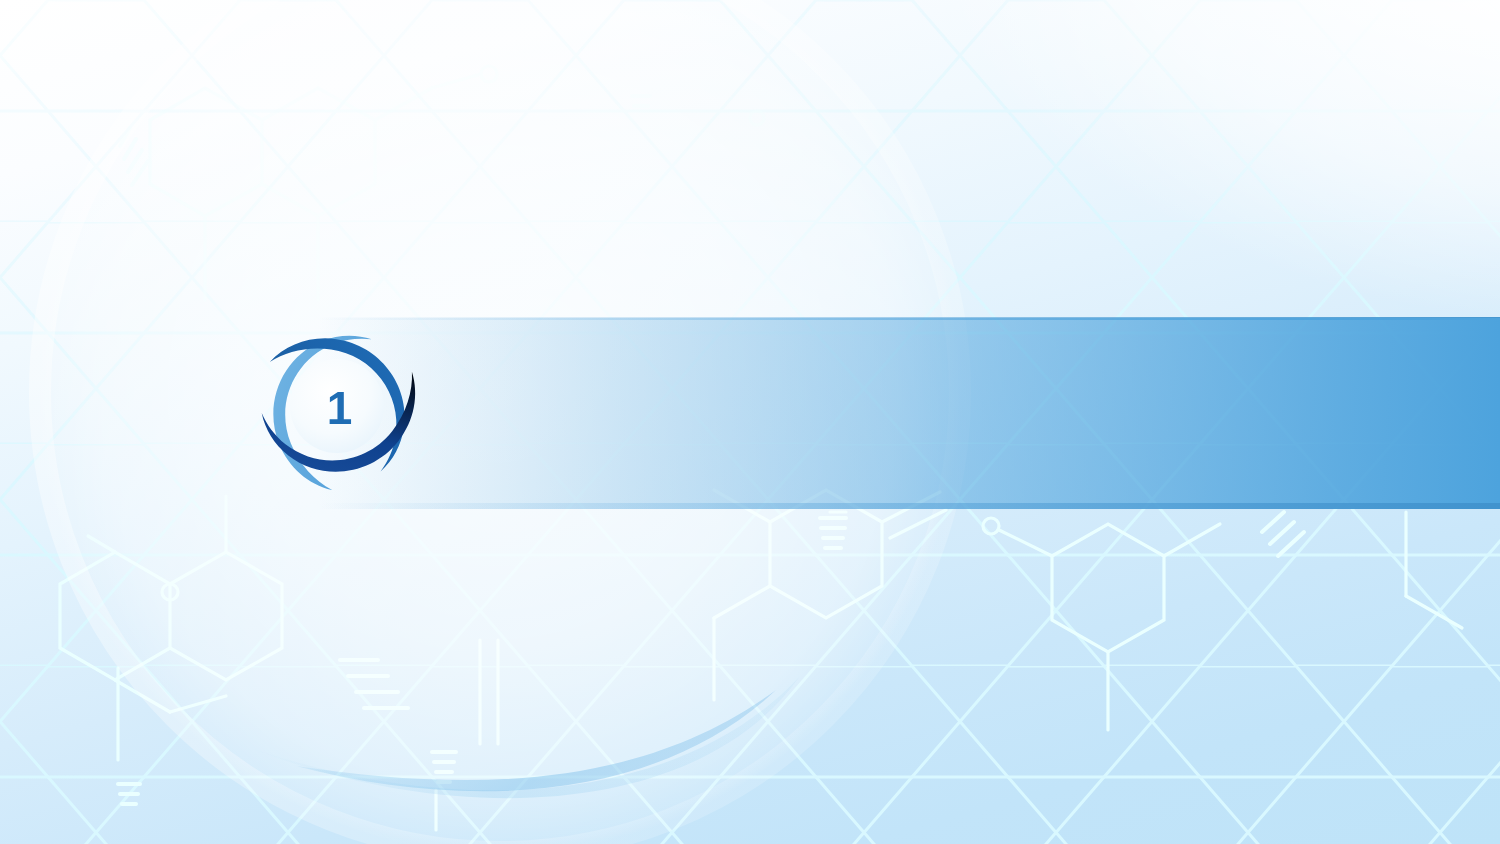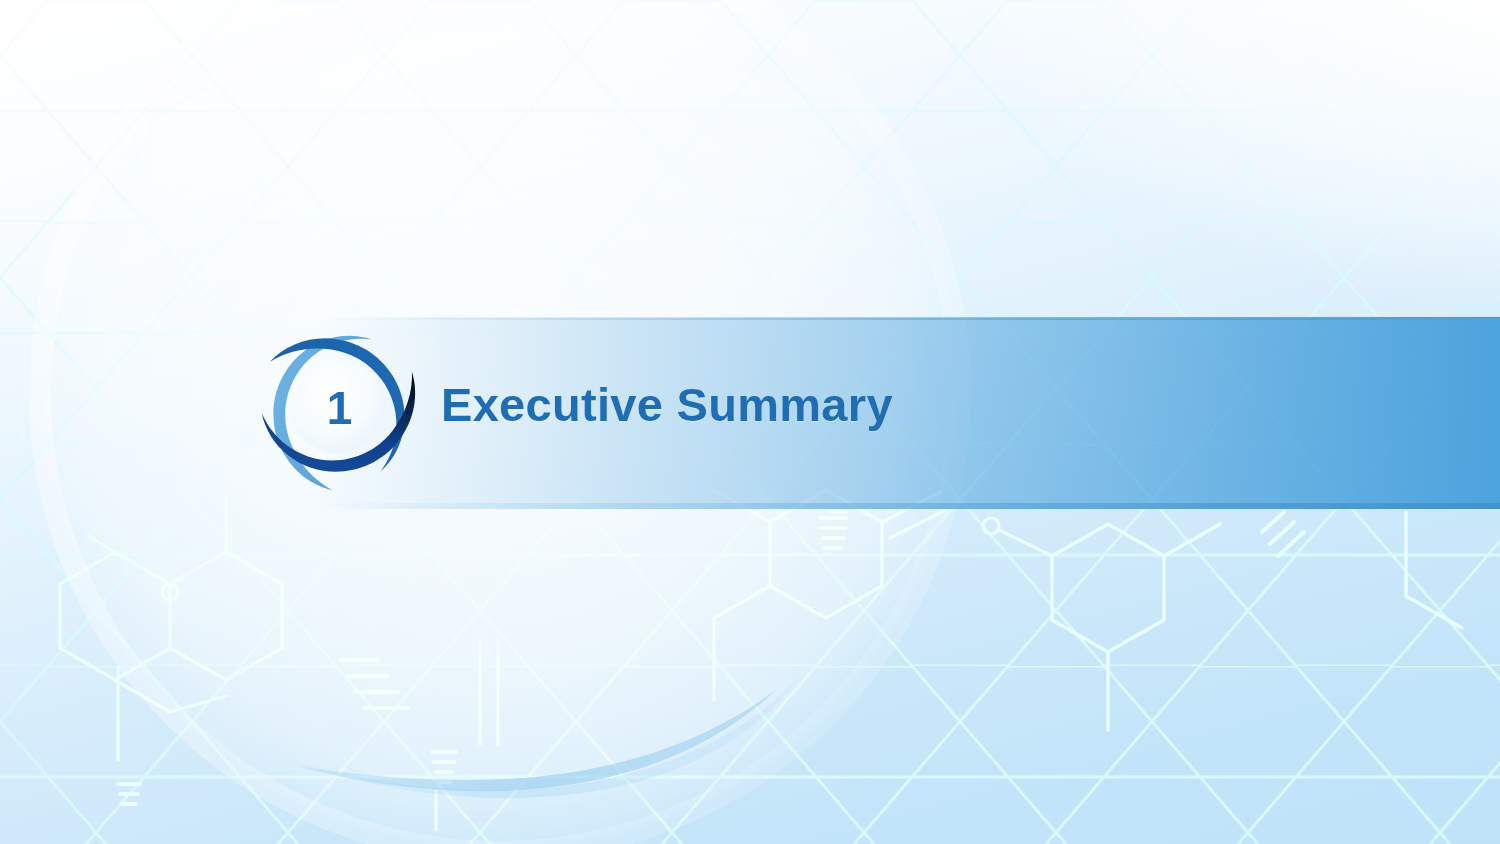--- a/index.html
+++ b/index.html
@@ -347,15 +347,14 @@
                C33,141 25,120 25,97
                C25,55 59,21 101,21
                C115,21 128,25 139,31
                C126,20 110,14 92,14 Z" fill="url(#cDark)" transform="rotate(218 82 82)"></path>
 
       <circle cx="81" cy="80" r="47" fill="url(#centerDisc)"></circle>
     </svg>
     <div id="logo-number">1</div>
   </div>
 
-  <div id="title">Executive Summary</div>
 
 </div>
 
 </body></html>

